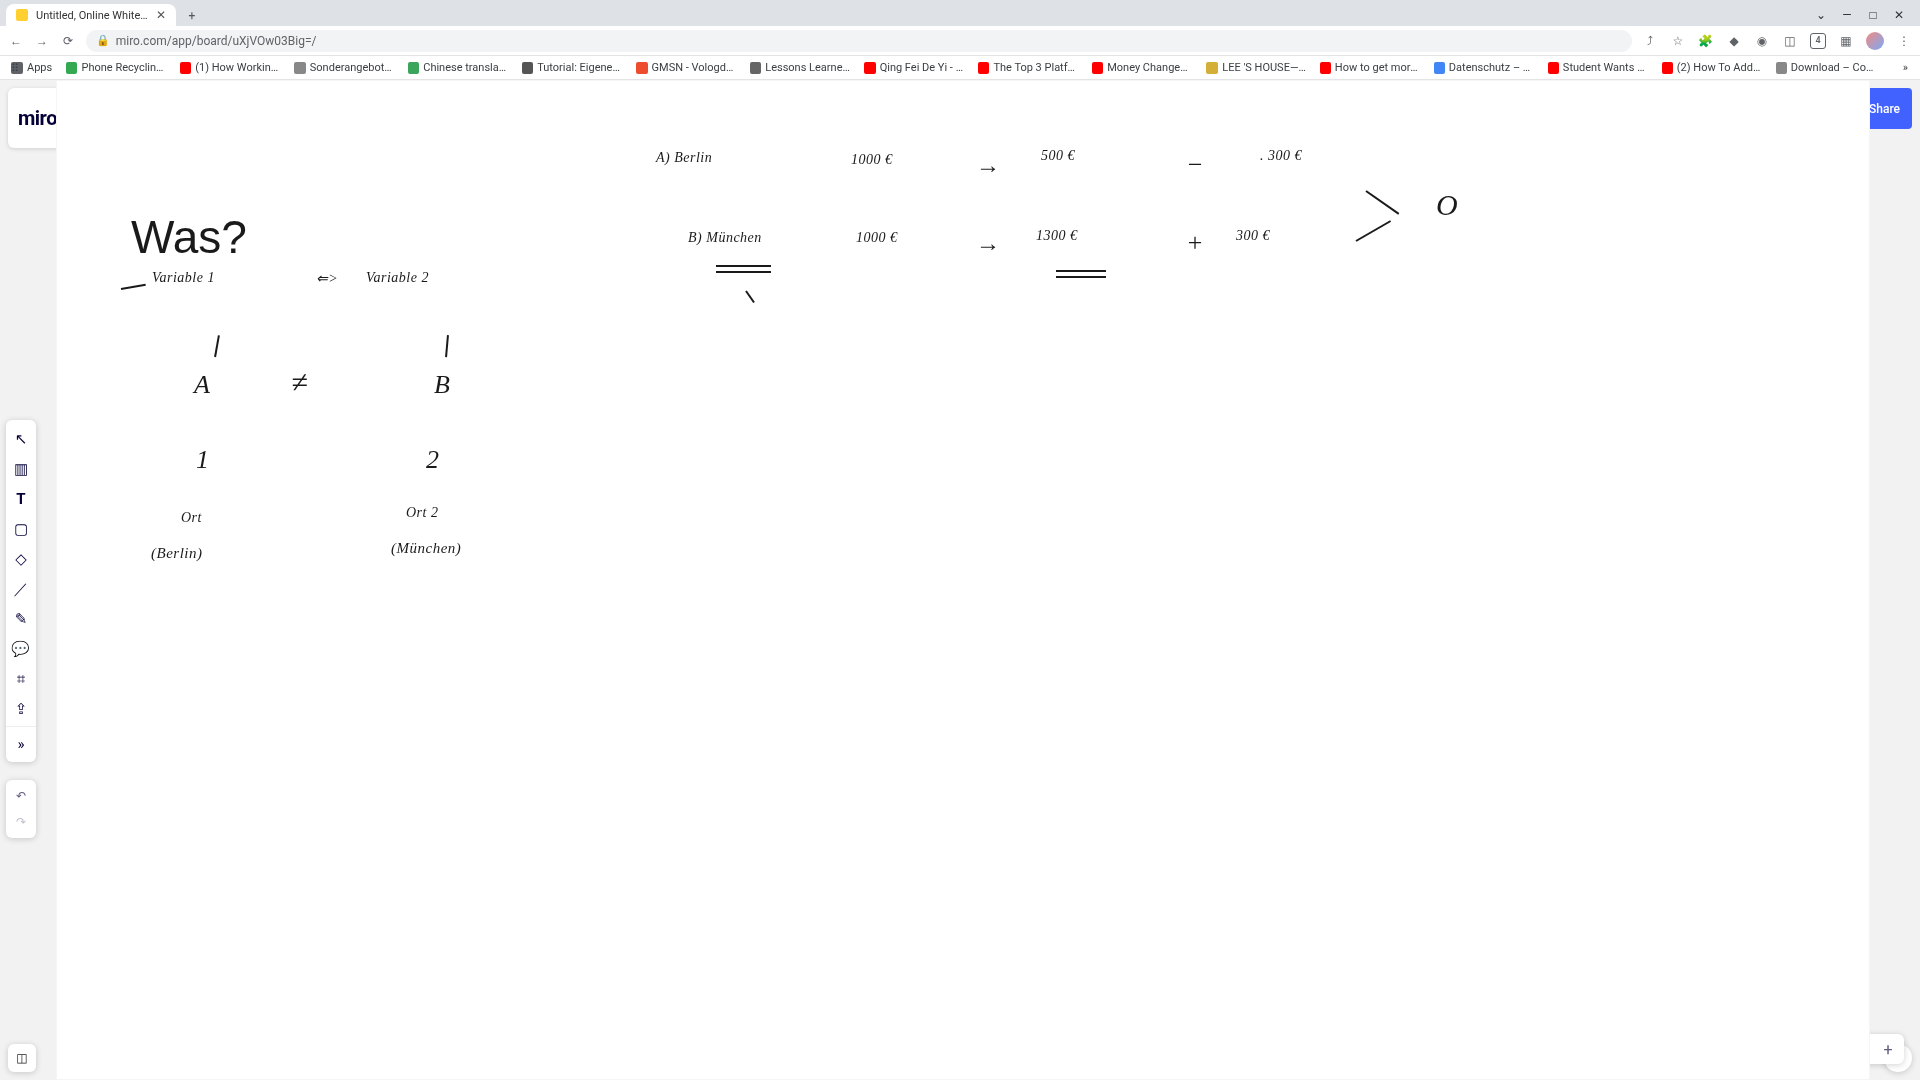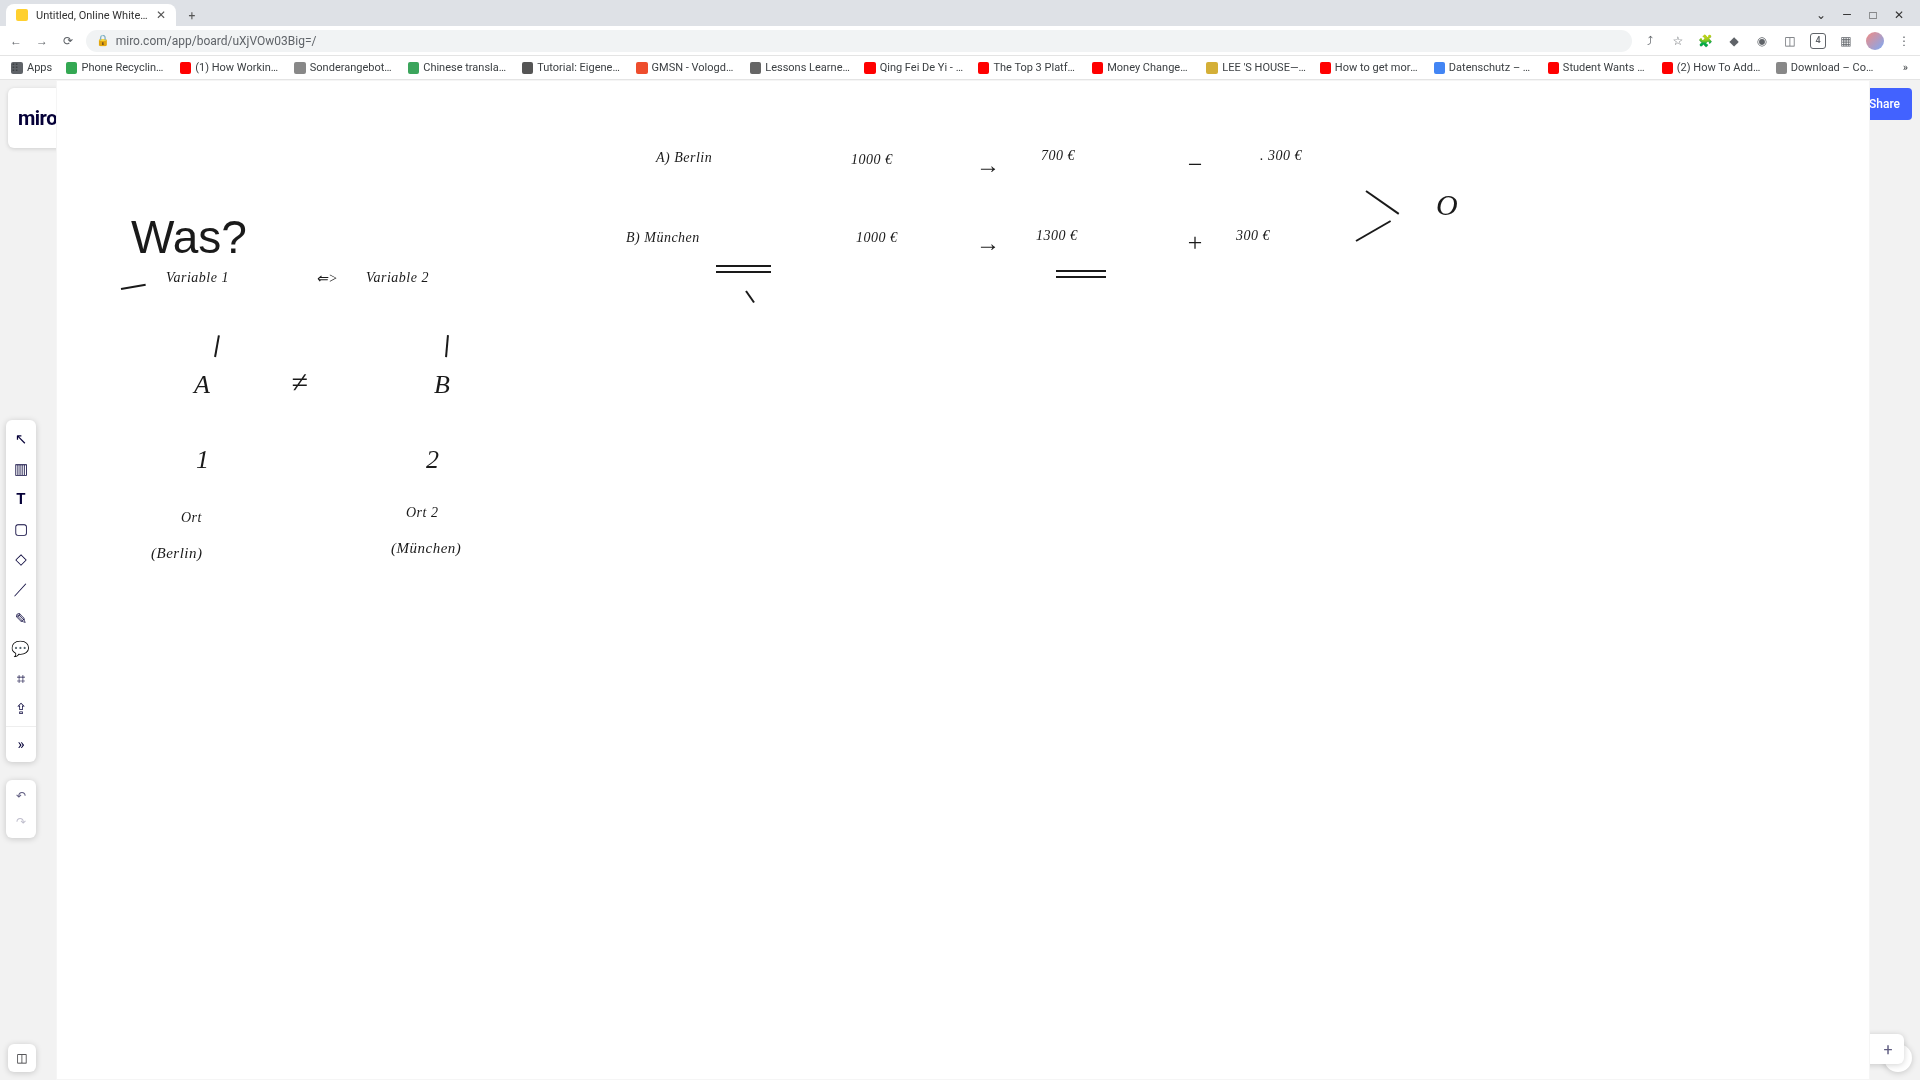--- a/index.html
+++ b/index.html
@@ -121,21 +121,21 @@
     top: 8px; right: 8px;
     display: flex; align-items: center; gap: 10px;
   }
   .share-btn {
     background: #4262ff;
     color: #fff;
     border-radius: 4px;
     font-size: 12px;
     font-weight: 500;
     padding: 0 12px;
-    height: 32px;
+    height: 41px;
     display: flex; align-items: center;
     cursor: pointer;
   }
   .avatar-circ {
     width: 26px; height: 26px; border-radius: 50%;
     background: #ffd166;
     border: 2px solid #34c759;
     display: flex; align-items:center; justify-content:center;
     font-size: 12px;
   }
@@ -412,21 +412,21 @@
       <div class="zbtn">+</div>
     </div>
     <div class="help-btn">?</div>
   </div>
 
   <div class="canvas">
 
     <div class="typed h1" style="top:130px; left:75px;">Was?</div>
 
     <div class="stroke" style="top:208px; left:65px; width:25px; height:2px; transform:rotate(-10deg);"></div>
-    <div class="hand" style="top:190px; left:110px;">Variable 1</div>
+    <div class="hand" style="top:190px; left:96px;">Variable 1</div>
     <div class="hand" style="top:190px; left:260px;">⇐&gt;</div>
     <div class="hand" style="top:190px; left:310px;">Variable 2</div>
 
     <div class="stroke" style="top:255px; left:160px; width:2px; height:22px; transform:rotate(10deg);"></div>
     <div class="stroke" style="top:255px; left:390px; width:2px; height:22px; transform:rotate(5deg);"></div>
 
     <div class="hand" style="top:290px; left:138px; font-size:26px;">A</div>
     <div class="hand" style="top:285px; left:235px; font-size:30px;">≠</div>
     <div class="hand" style="top:290px; left:378px; font-size:26px;">B</div>
 
@@ -434,25 +434,25 @@
     <div class="hand" style="top:365px; left:370px; font-size:26px;">2</div>
 
     <div class="hand" style="top:430px; left:125px;">Ort</div>
     <div class="hand" style="top:425px; left:350px;">Ort 2</div>
     <div class="hand small" style="top:465px; left:95px;">(Berlin)</div>
     <div class="hand small" style="top:460px; left:335px;">(München)</div>
 
     <div class="hand" style="top:70px; left:600px;">A) Berlin</div>
     <div class="hand" style="top:72px; left:795px;">1000 €</div>
     <div class="hand" style="top:72px; left:920px; font-size:24px;">→</div>
-    <div class="hand" style="top:68px; left:985px;">700 €</div>
+    <div class="hand" style="top:68px; left:985px;">500 €</div>
     <div class="hand" style="top:70px; left:1130px; font-size:26px;">−</div>
     <div class="hand" style="top:68px; left:1180px;margin-left:24px;">. 300 €</div>
 
-    <div class="hand" style="top:150px; left:570px;">B) München</div>
+    <div class="hand" style="top:150px; left:632px;">B) München</div>
     <div class="stroke" style="top:185px; left:660px; width:55px; height:2px;"></div>
     <div class="stroke" style="top:191px; left:660px; width:55px; height:2px;"></div>
     <div class="hand" style="top:150px; left:800px;">1000 €</div>
     <div class="hand" style="top:150px; left:920px; font-size:24px;">→</div>
     <div class="hand" style="top:148px; left:980px;">1300 €</div>
     <div class="stroke" style="top:190px; left:1000px; width:50px; height:2px;"></div>
     <div class="stroke" style="top:196px; left:1000px; width:50px; height:2px;"></div>
     <div class="hand" style="top:148px; left:1130px; font-size:26px;">+</div>
     <div class="hand" style="top:148px; left:1180px;">300 €</div>
 

